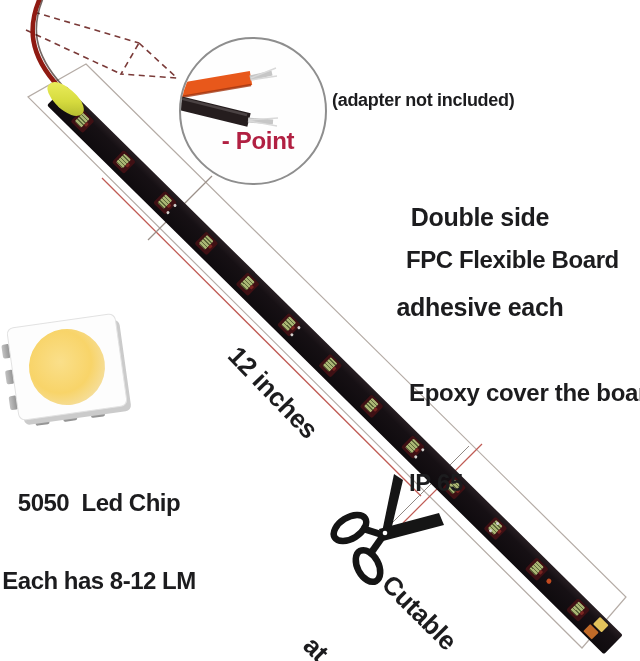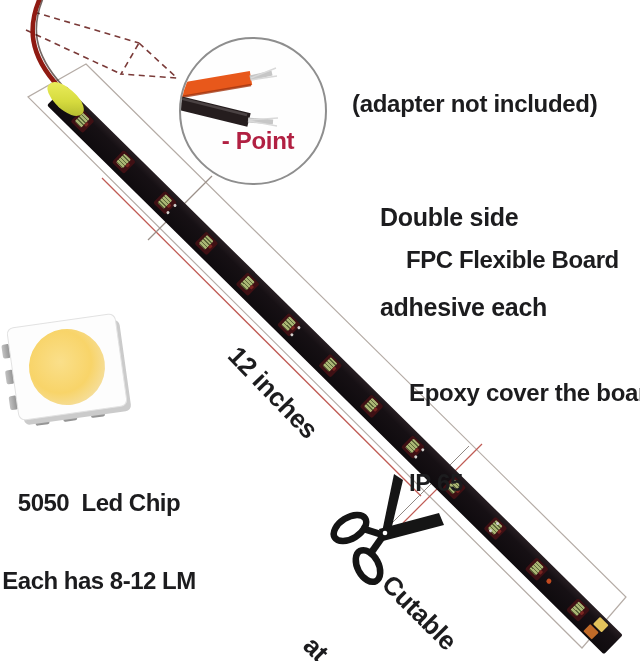--- a/index.html
+++ b/index.html
@@ -163,23 +163,23 @@
       <path d="M 70,39 L 95,29 M 70,41 L 96,37" style="stroke:#d9d9d9;stroke-width:1.4" fill="none"></path>
       <path d="M -14,61 L 68,81" style="stroke:var(--c-wire_black_insulation,#251d1e);stroke-width:14" fill="none"></path>
       <path d="M -14,56 L 66,76" style="stroke:#4a4243;stroke-width:2.5" fill="none"></path>
       <path d="M 67,81 L 92,83" style="stroke:#c6c6c6;stroke-width:5" fill="none"></path>
       <path d="M 68,81 L 97,79 M 68,82 L 96,87" style="stroke:#d9d9d9;stroke-width:1.4" fill="none"></path>
     </svg>
     <div class="point-label" style="left:22px;top:88px">- Point</div>
   </div>
 
 
-  <div class="label" style="left:352px;top:90px;font-size:24px">(adapter not included)</div>
-
-  <div class="label" style="left:380px;top:142px;width:200px;text-align:left;font-size:25px;line-height:30px">
+  <div class="label" style="left:332px;top:90px;font-size:18px">(adapter not included)</div>
+
+  <div class="label" style="left:380px;top:142px;width:200px;text-align:center;font-size:25px;line-height:30px">
     <div>Double side</div>
     <div>adhesive each</div>
   </div>
 
   <div class="label" style="left:406px;top:246px;font-size:24px;letter-spacing:-0.4px">FPC Flexible Board</div>
 
   <div class="label" style="left:409px;top:318px;font-size:24px;line-height:30px">
     <div>Epoxy cover the board</div>
     <div>IP 65</div>
   </div>

